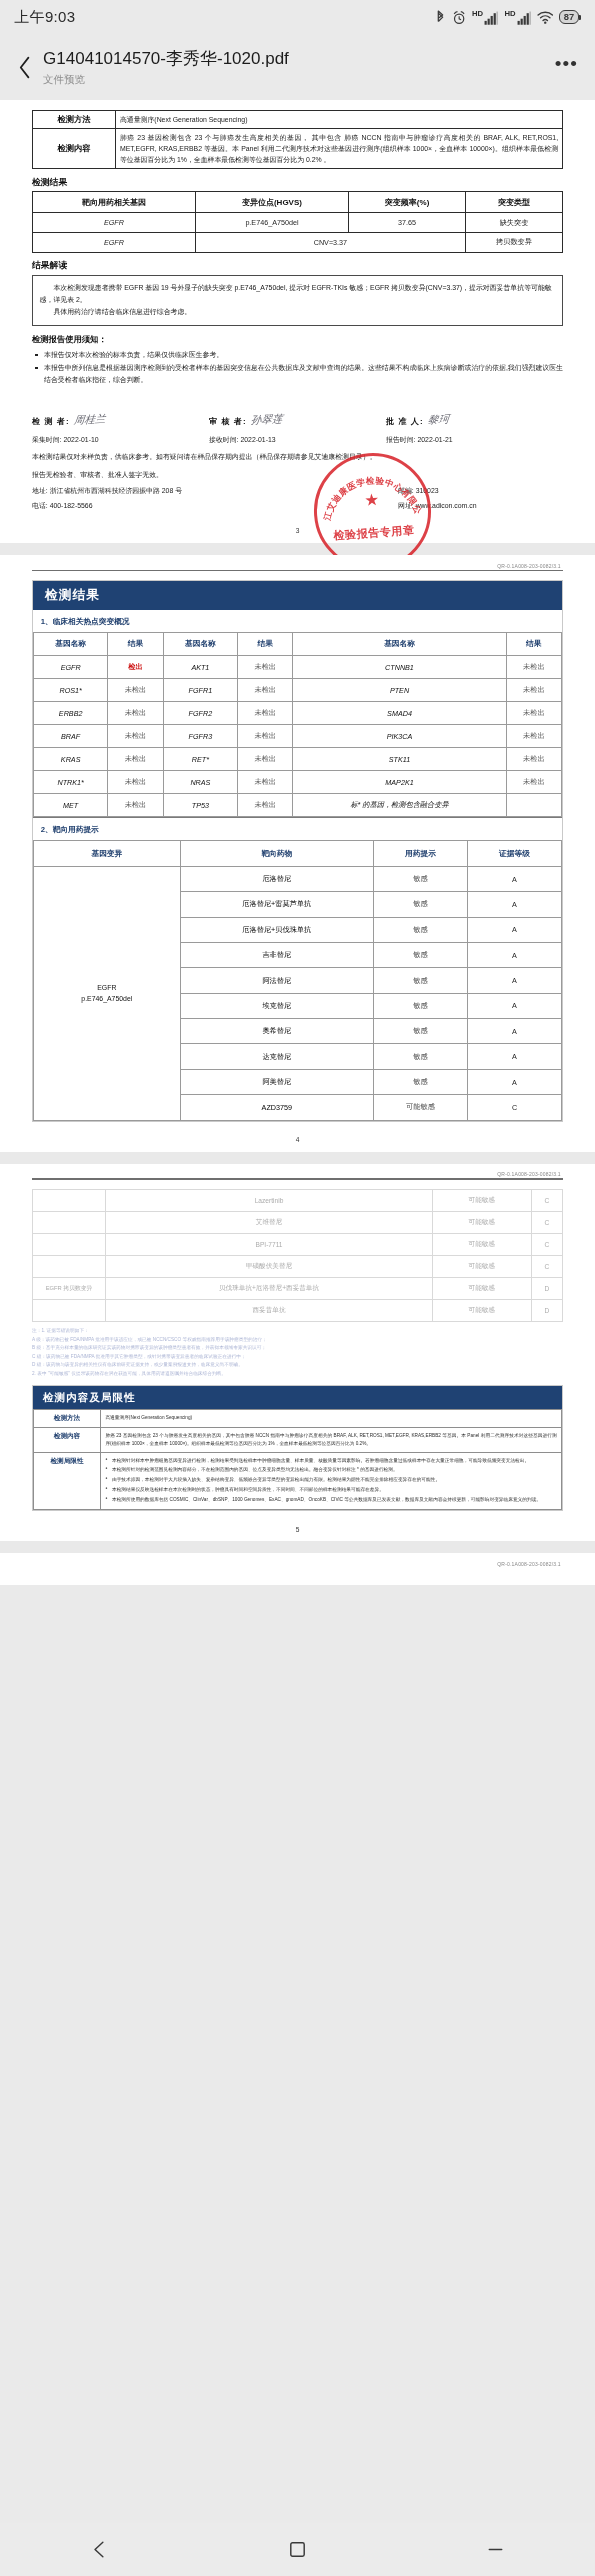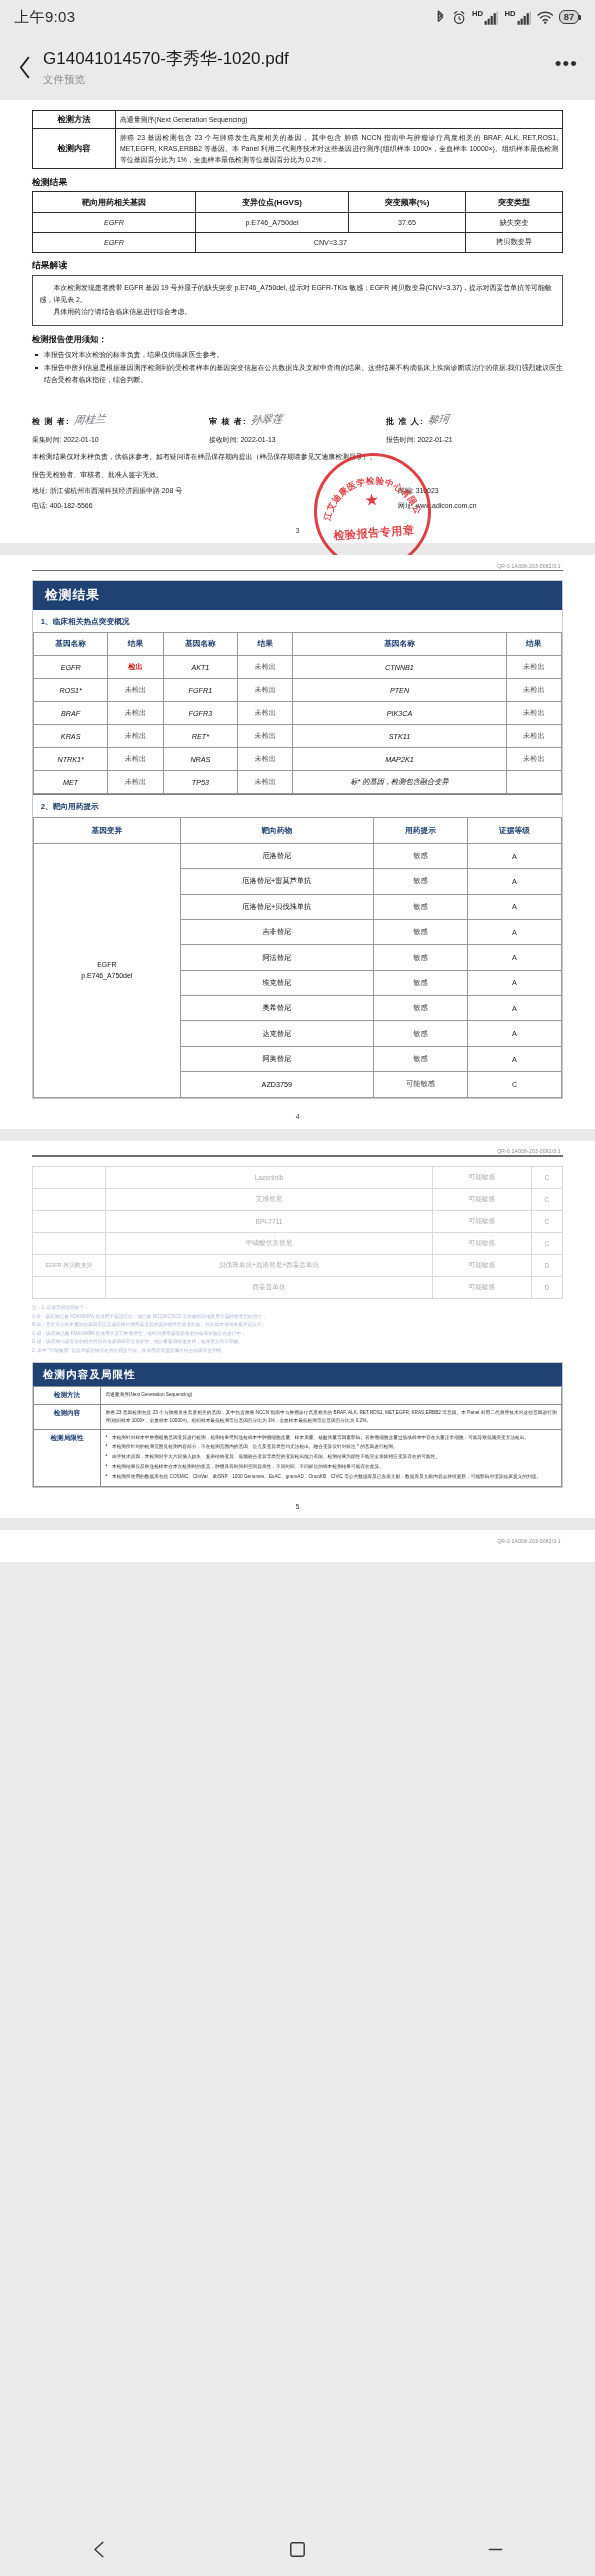--- a/index.html
+++ b/index.html
@@ -412,20 +412,28 @@
             </tr>
             <tr>
               <td class="gname">ROS1*</td>
               <td class="neg">未检出</td>
               <td class="gname">FGFR1</td>
               <td class="neg">未检出</td>
               <td class="gname">PTEN</td>
               <td class="neg">未检出</td>
             </tr>
             <tr>
+              <td class="gname">ERBB2</td>
+              <td class="neg">未检出</td>
+              <td class="gname">FGFR2</td>
+              <td class="neg">未检出</td>
+              <td class="gname">SMAD4</td>
+              <td class="neg">未检出</td>
+            </tr>
+            <tr>
               <td class="gname">BRAF</td>
               <td class="neg">未检出</td>
               <td class="gname">FGFR3</td>
               <td class="neg">未检出</td>
               <td class="gname">PIK3CA</td>
               <td class="neg">未检出</td>
             </tr>
             <tr>
               <td class="gname">KRAS</td>
               <td class="neg">未检出</td>

